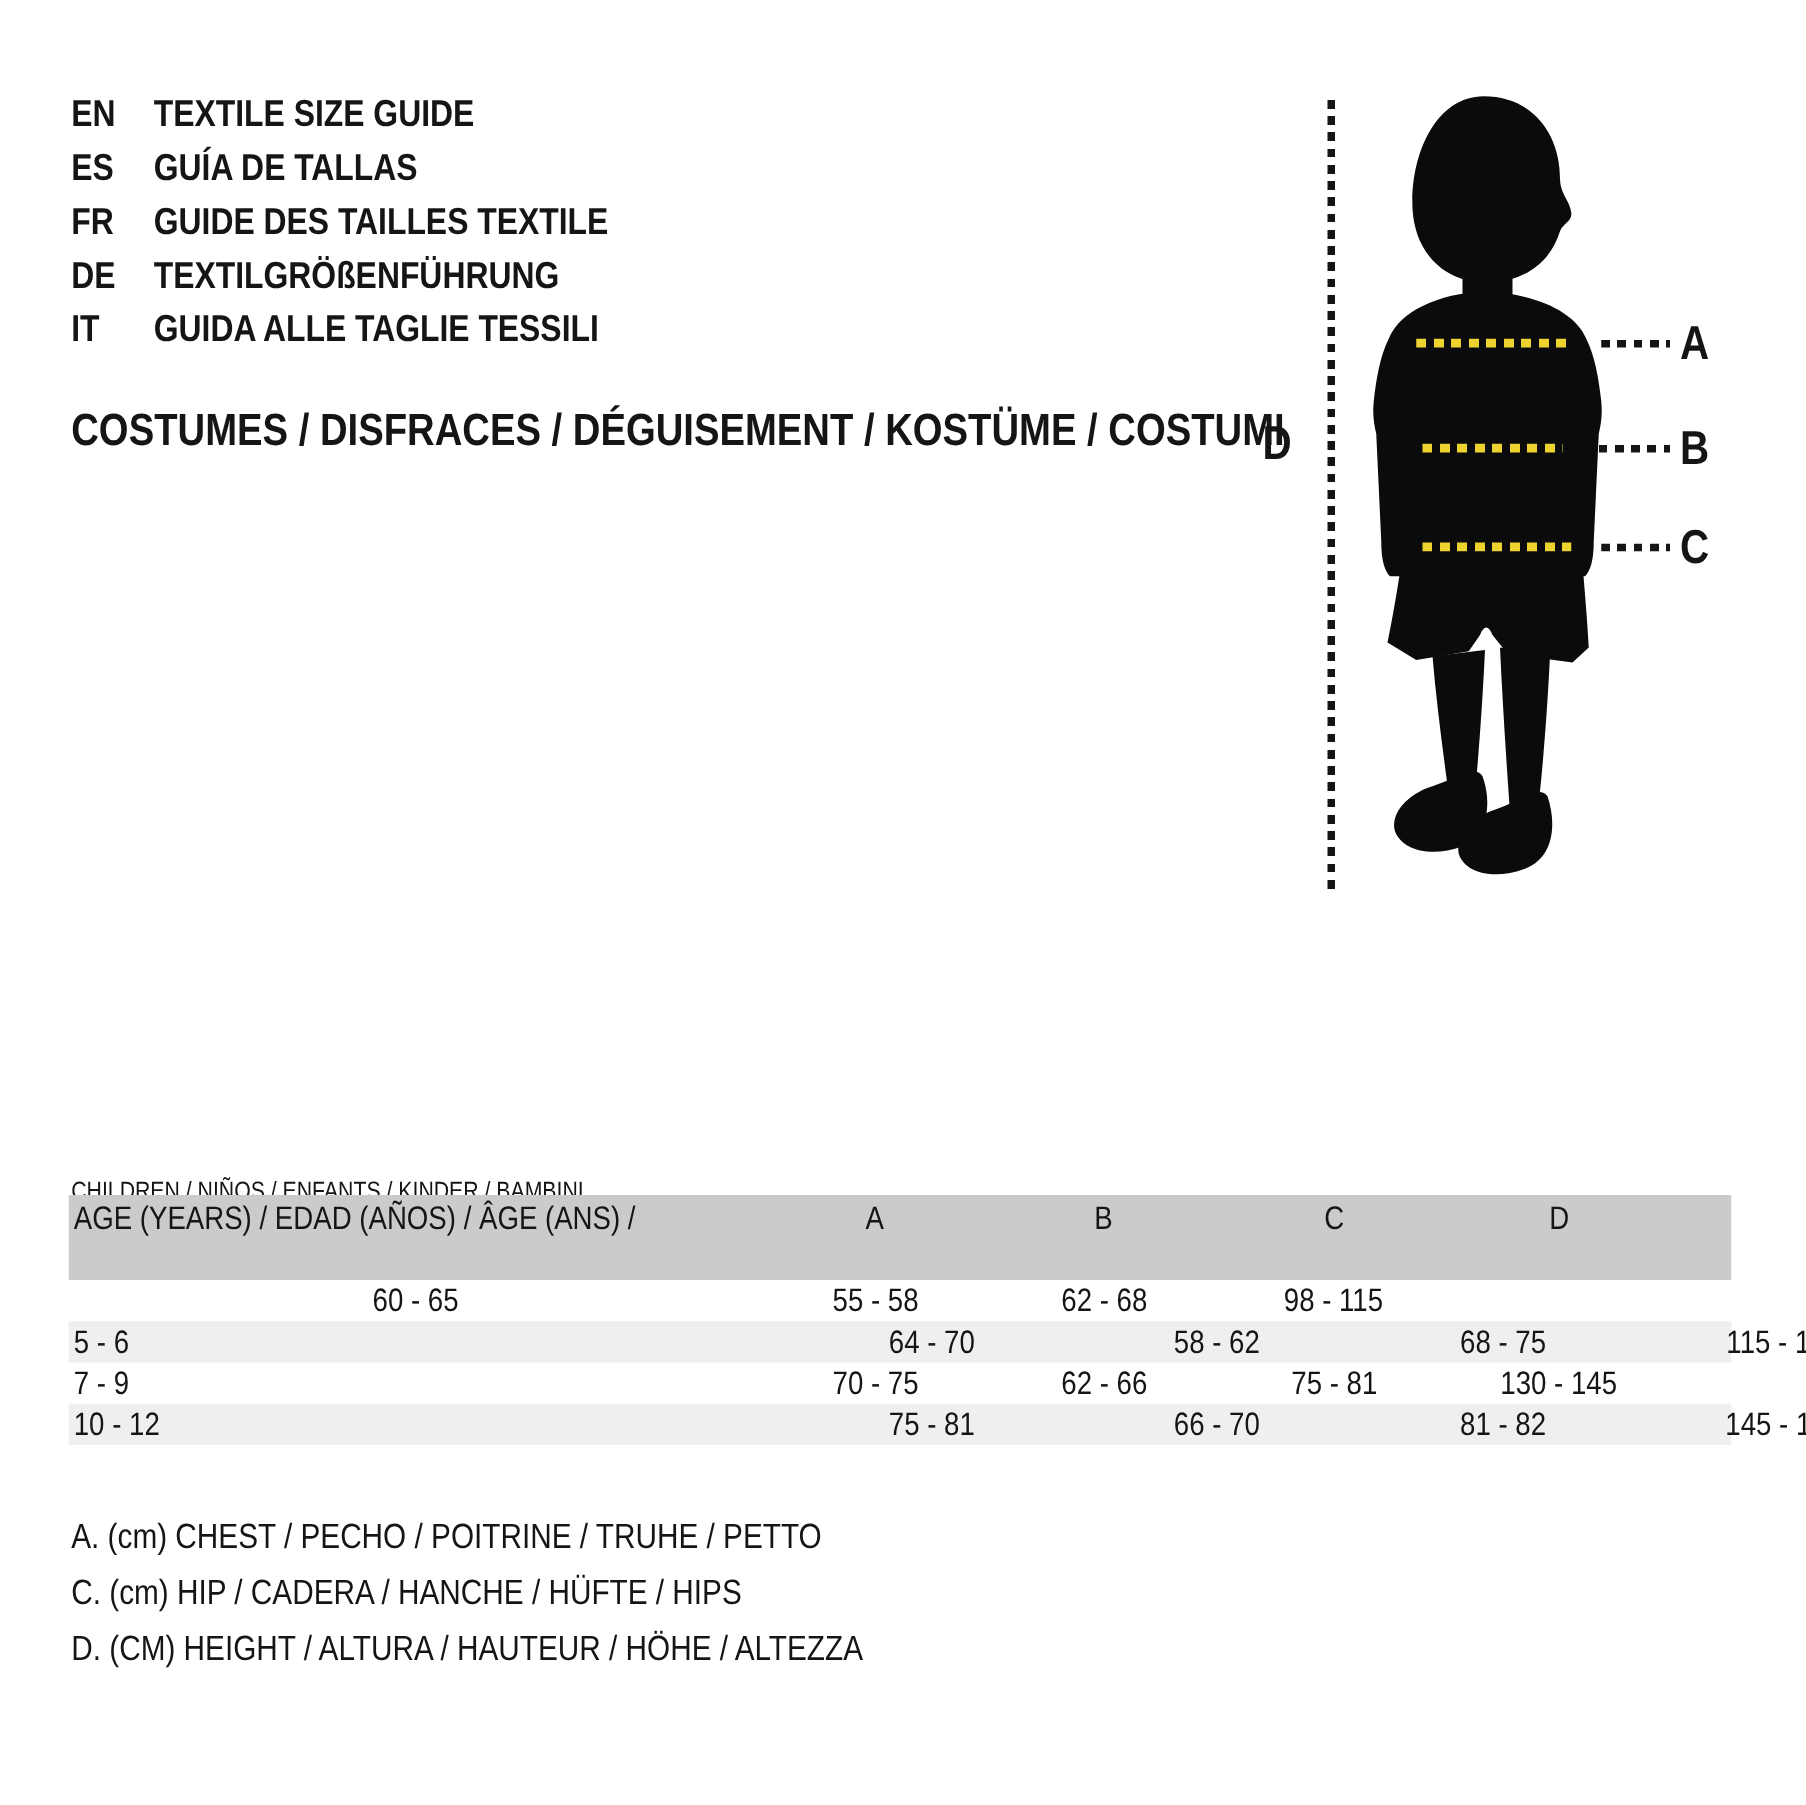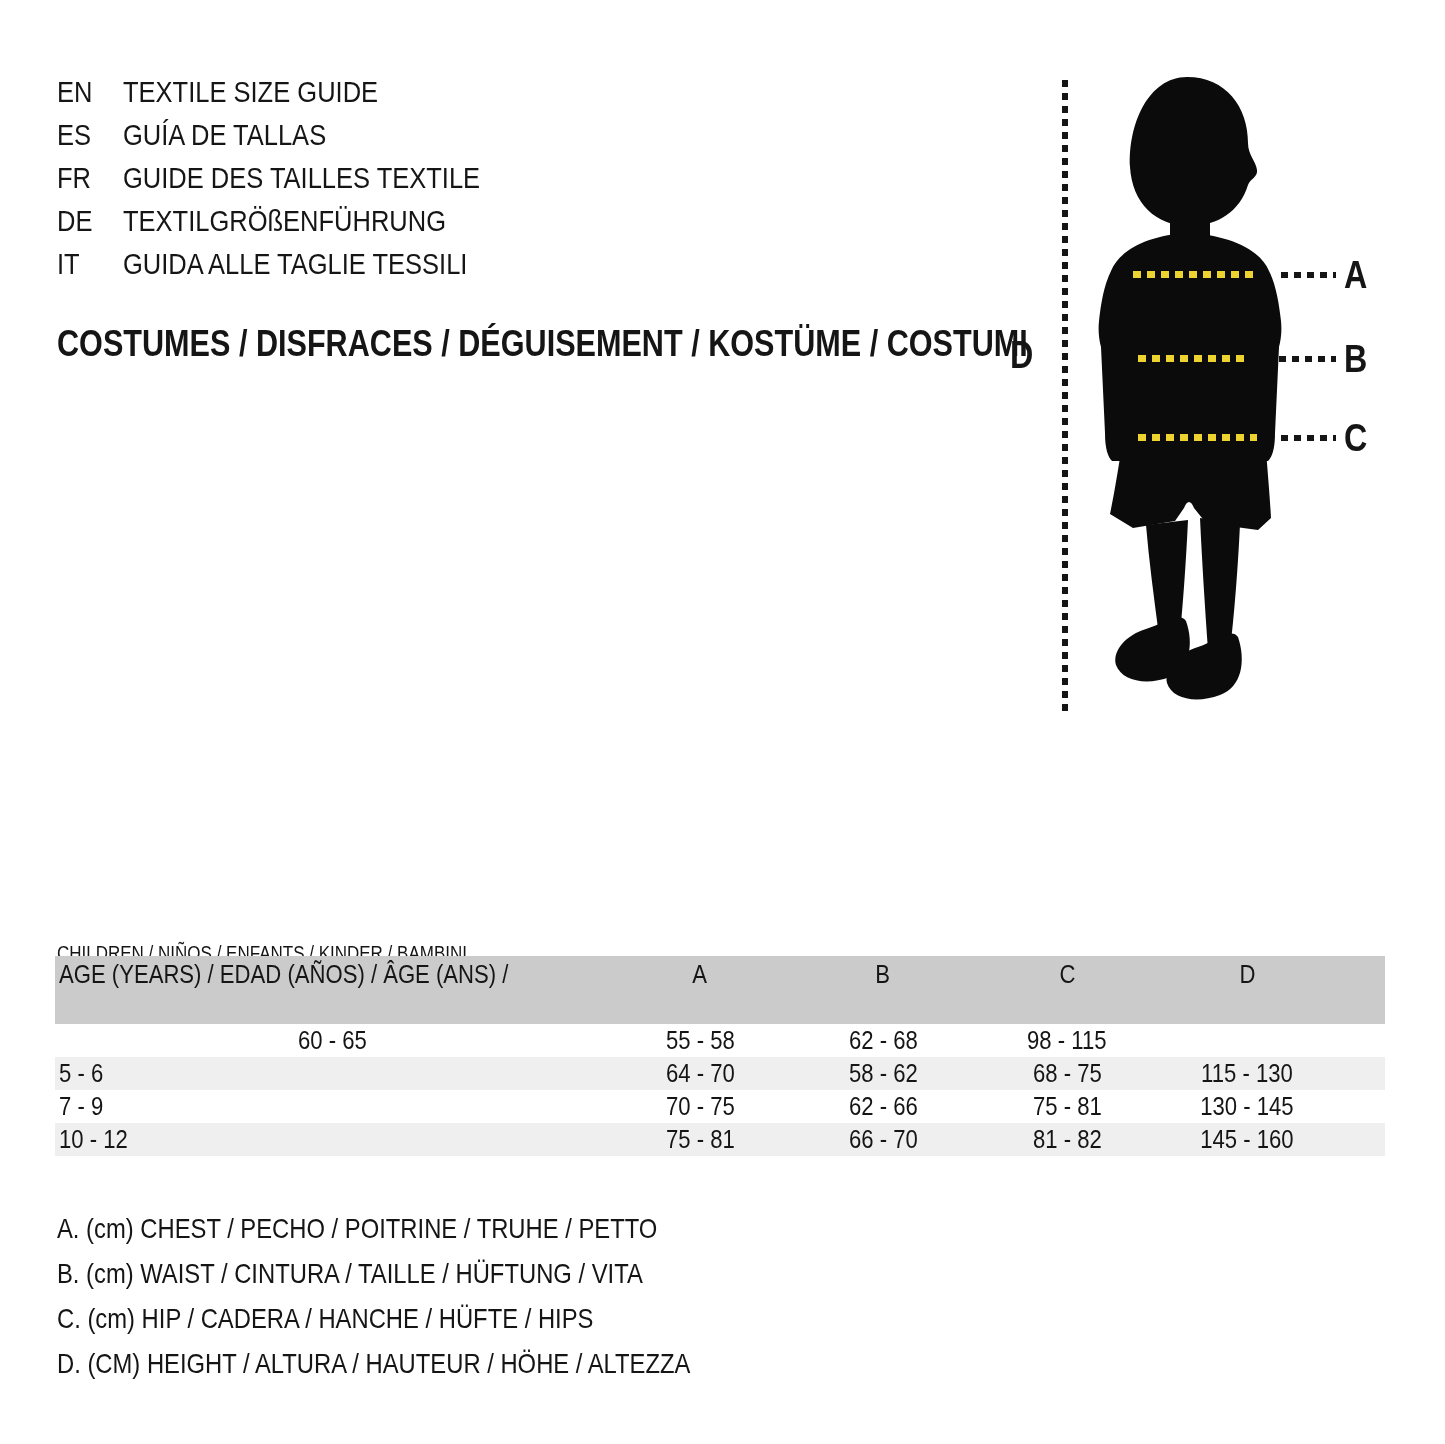--- a/index.html
+++ b/index.html
@@ -14,21 +14,21 @@
   body{
     width:1445px;height:1444px;position:relative;overflow:hidden;
     font-family:"Liberation Sans","DejaVu Sans",sans-serif;
     color:var(--text);
   }
   .cond{display:inline-block;transform:scaleX(.85);transform-origin:0 50%;white-space:nowrap;}
   .cond-c{display:inline-block;transform:scaleX(.85);transform-origin:50% 50%;white-space:nowrap;}
 
   
   .lang-block{position:absolute;left:57px;top:70px;}
-  .lang-row{display:flex;height:43px;align-items:center;font-size:30px;font-weight:normal;}
+  .lang-row{display:flex;height:43px;align-items:center;font-size:30px;font-weight:bold;}
   .lang-code{width:66px;flex:0 0 66px;}
   
   .category-title{position:absolute;left:57px;top:322px;font-size:36px;font-weight:bold;line-height:43px;}
 
   
   .vline{position:absolute;left:1062px;top:80px;width:6px;height:633px;
     background:repeating-linear-gradient(180deg,var(--text) 0 7px,transparent 7px 13px);}
   .dash-y{position:absolute;height:7px;
     background:repeating-linear-gradient(90deg,var(--accent_yellow) 0 8px,transparent 8px 14px);}
   .dash-b{position:absolute;height:6px;
@@ -38,21 +38,21 @@
   .silhouette path,.silhouette rect{fill:var(--silhouette);}
 
   
   .section-title{position:absolute;left:57px;top:936px;font-size:20px;line-height:34px;}
   .size-table{position:absolute;left:55px;top:956px;width:1330px;font-size:26px;}
   .tgrid{display:grid;grid-template-columns:554px 182px 184px 184px 176px;}
   .thead{background:var(--table_header_bg);height:68px;padding-top:3px;}
   .thead .agehdr{padding-left:4px;line-height:31px;}
   .thead .colhdr{text-align:center;line-height:31px;}
   .trow{height:33px;align-items:center;}
-  .trow.alt{background:var(--table_row_alt);}
+  .trow.alt{background:var(--table_row_alt);gap:45px;}
   .trow .age{padding-left:4px;}
   .trow .val{text-align:center;text-decoration:underline;}
 
   
   .legend{position:absolute;left:57px;top:1206px;}
   .legend-line{height:45px;font-size:28px;display:flex;align-items:center;}
 </style>
 </head>
 <body>
 
@@ -153,21 +153,18 @@
     <div class="val"><span class="cond-c">81 - 82</span></div>
     <div class="val"><span class="cond-c">145 - 160</span></div>
   </div>
 </div>
 
 <div class="legend">
   <div class="legend-line">
       <span class="cond">A. (cm) CHEST / PECHO / POITRINE / TRUHE / PETTO</span>
     </div>
   <div class="legend-line">
-      <span class="cond">B. (cm) WAIST / CINTURA / TAILLE / HÜFTUNG / VITA</span>
-    </div>
-  <div class="legend-line">
       <span class="cond">C. (cm) HIP / CADERA / HANCHE / HÜFTE / HIPS</span>
     </div>
   <div class="legend-line">
       <span class="cond">D. (CM) HEIGHT / ALTURA / HAUTEUR / HÖHE / ALTEZZA</span>
     </div>
 </div>
 
 </body></html>

